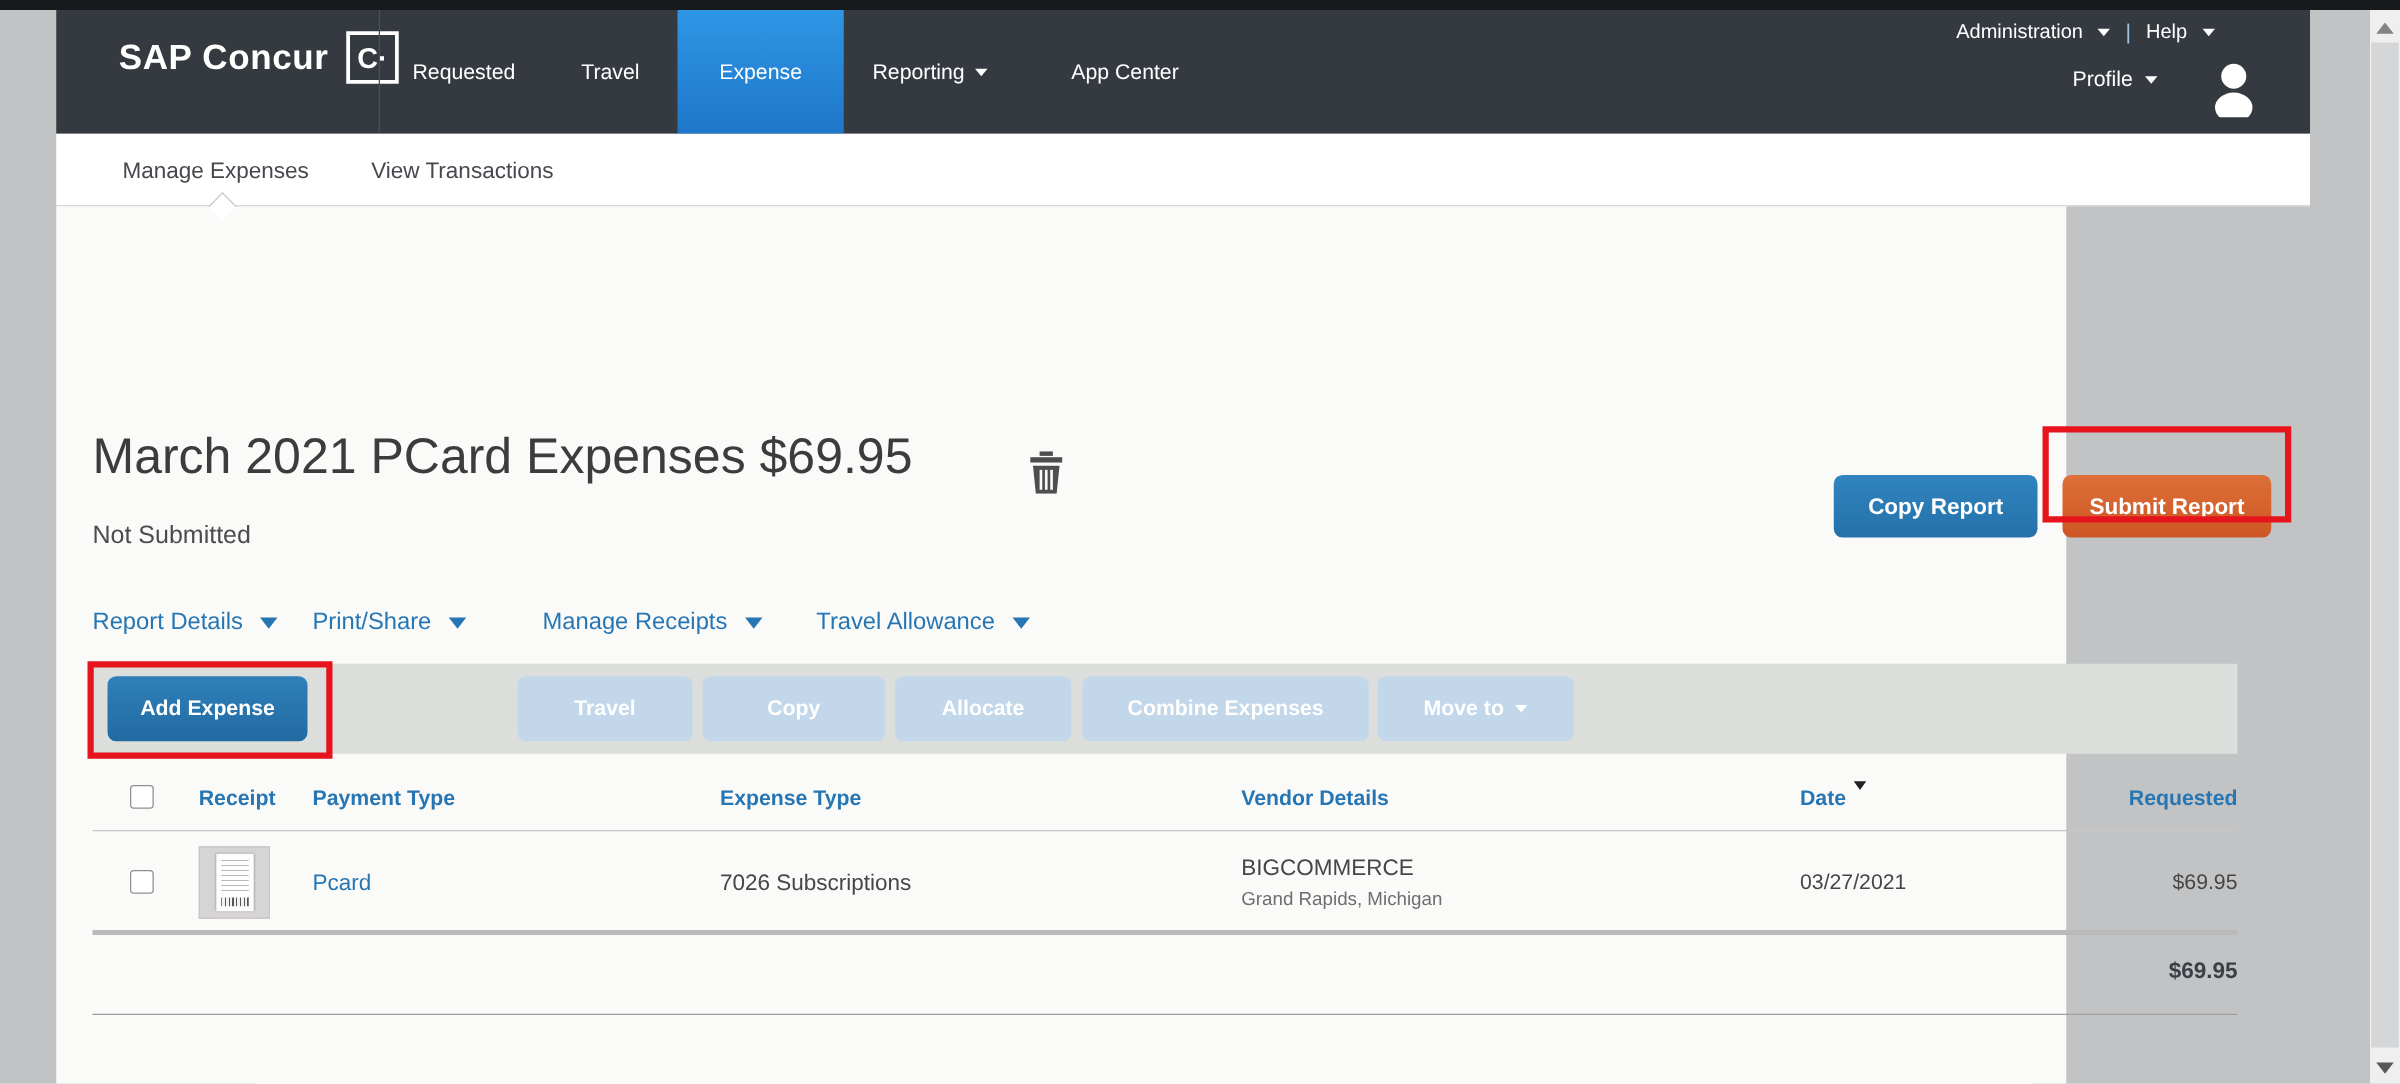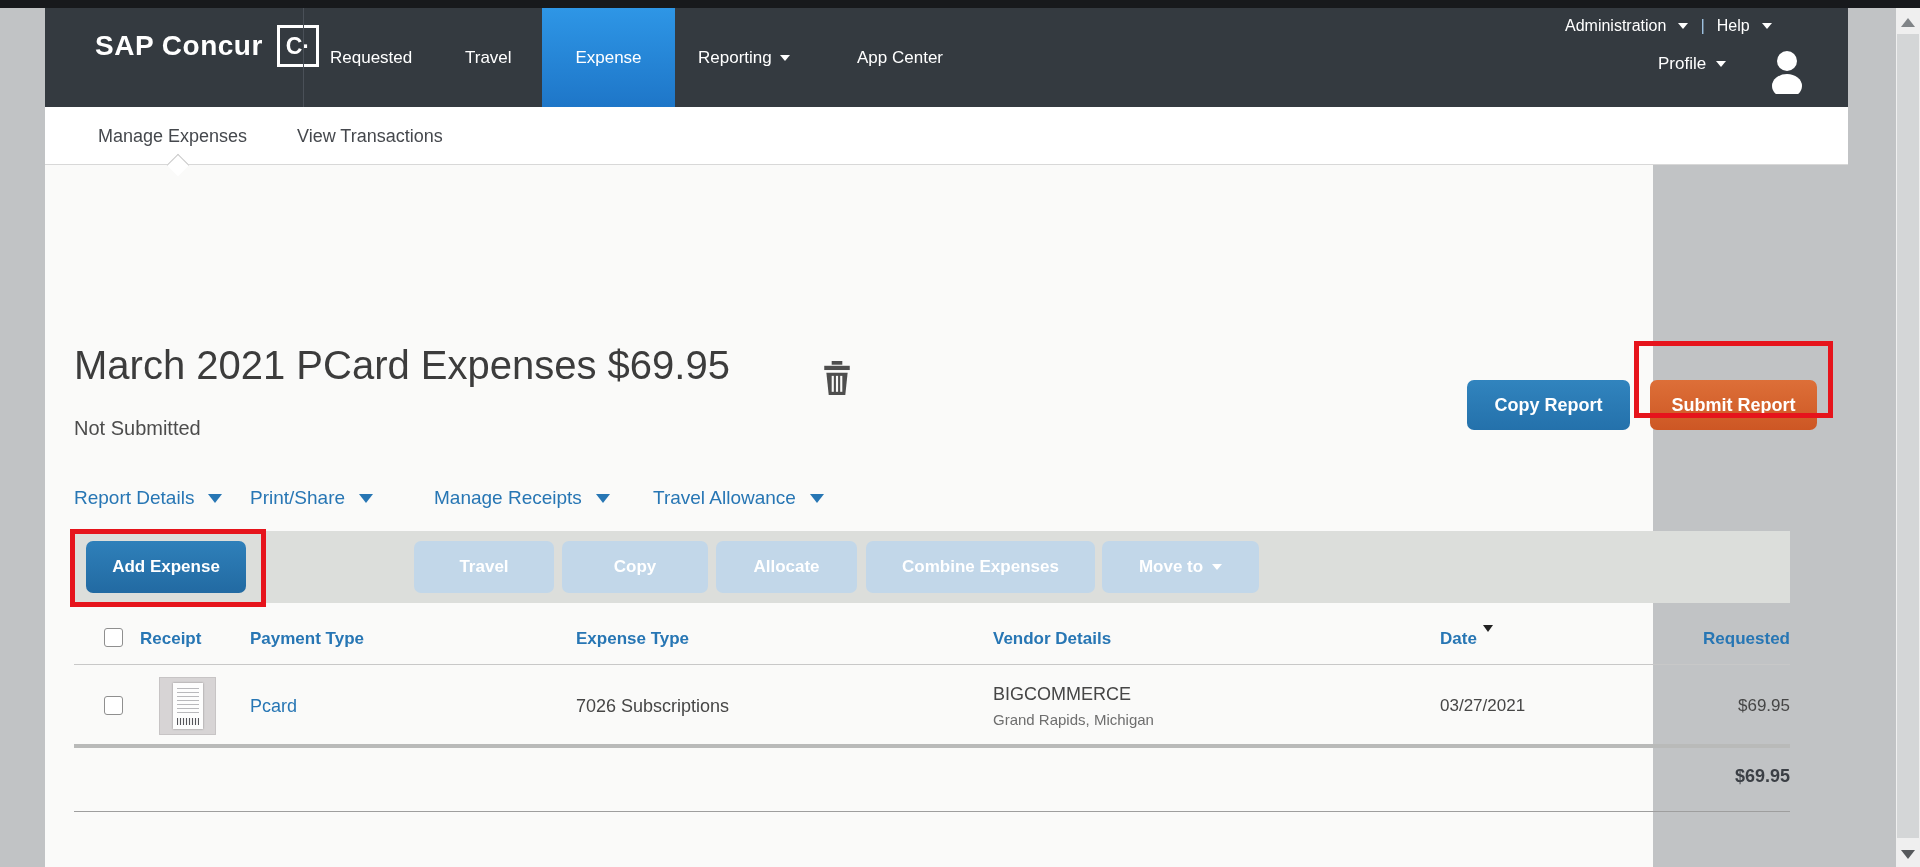--- a/index.html
+++ b/index.html
@@ -70,21 +70,21 @@
   .tb-copy { left:517px; width:146px; }
   .tb-allocate { left:671px; width:141px; }
   .tb-combine { left:821px; width:229px; }
   .tb-moveto { left:1057px; width:157px; }
 
   .checkbox { width:19px; height:19px; background:#fff; border:1px solid #8f8f8f; border-radius:3px; cursor:pointer; }
   .cb-header { left:59px; top:463px; }
   .cb-row { left:59px; top:531px; }
 
   .th { top:464px; font-size:17px; font-weight:bold; color:#2776b4; }
-  .th-receipt { left:95px; } .th-payment { left:205px; } .th-expense { left:531px; }
+  .th-receipt { left:114px; } .th-payment { left:205px; } .th-expense { left:531px; }
   .th-vendor { left:948px; } .th-date { left:1395px; display:flex; gap:6px; }
   .th-requested { left:1560px; width:185px; text-align:right; }
   .sort-caret { display:inline-block; width:0; height:0; border-left:5px solid transparent; border-right:5px solid transparent; border-top:7px solid #222; position:relative; top:-4px; }
 
   .header-line { left:29px; top:499px; width:1716px; height:1px; background:#c8c8c8; }
 
   .receipt-thumb { left:114px; top:512px; width:57px; height:58px; background:#d7d4d5; border:1px solid #c7c4c5; display:flex; align-items:center; justify-content:center; cursor:pointer; }
   .receipt-paper { width:30px; height:46px; background:#fdfdfd; box-shadow:0 0 2px rgba(0,0,0,0.35); position:relative; }
   .receipt-lines { position:absolute; left:4px; top:5px; right:4px; height:26px;
     background:repeating-linear-gradient(#b9b9bc 0 1px, transparent 1px 4px); }

